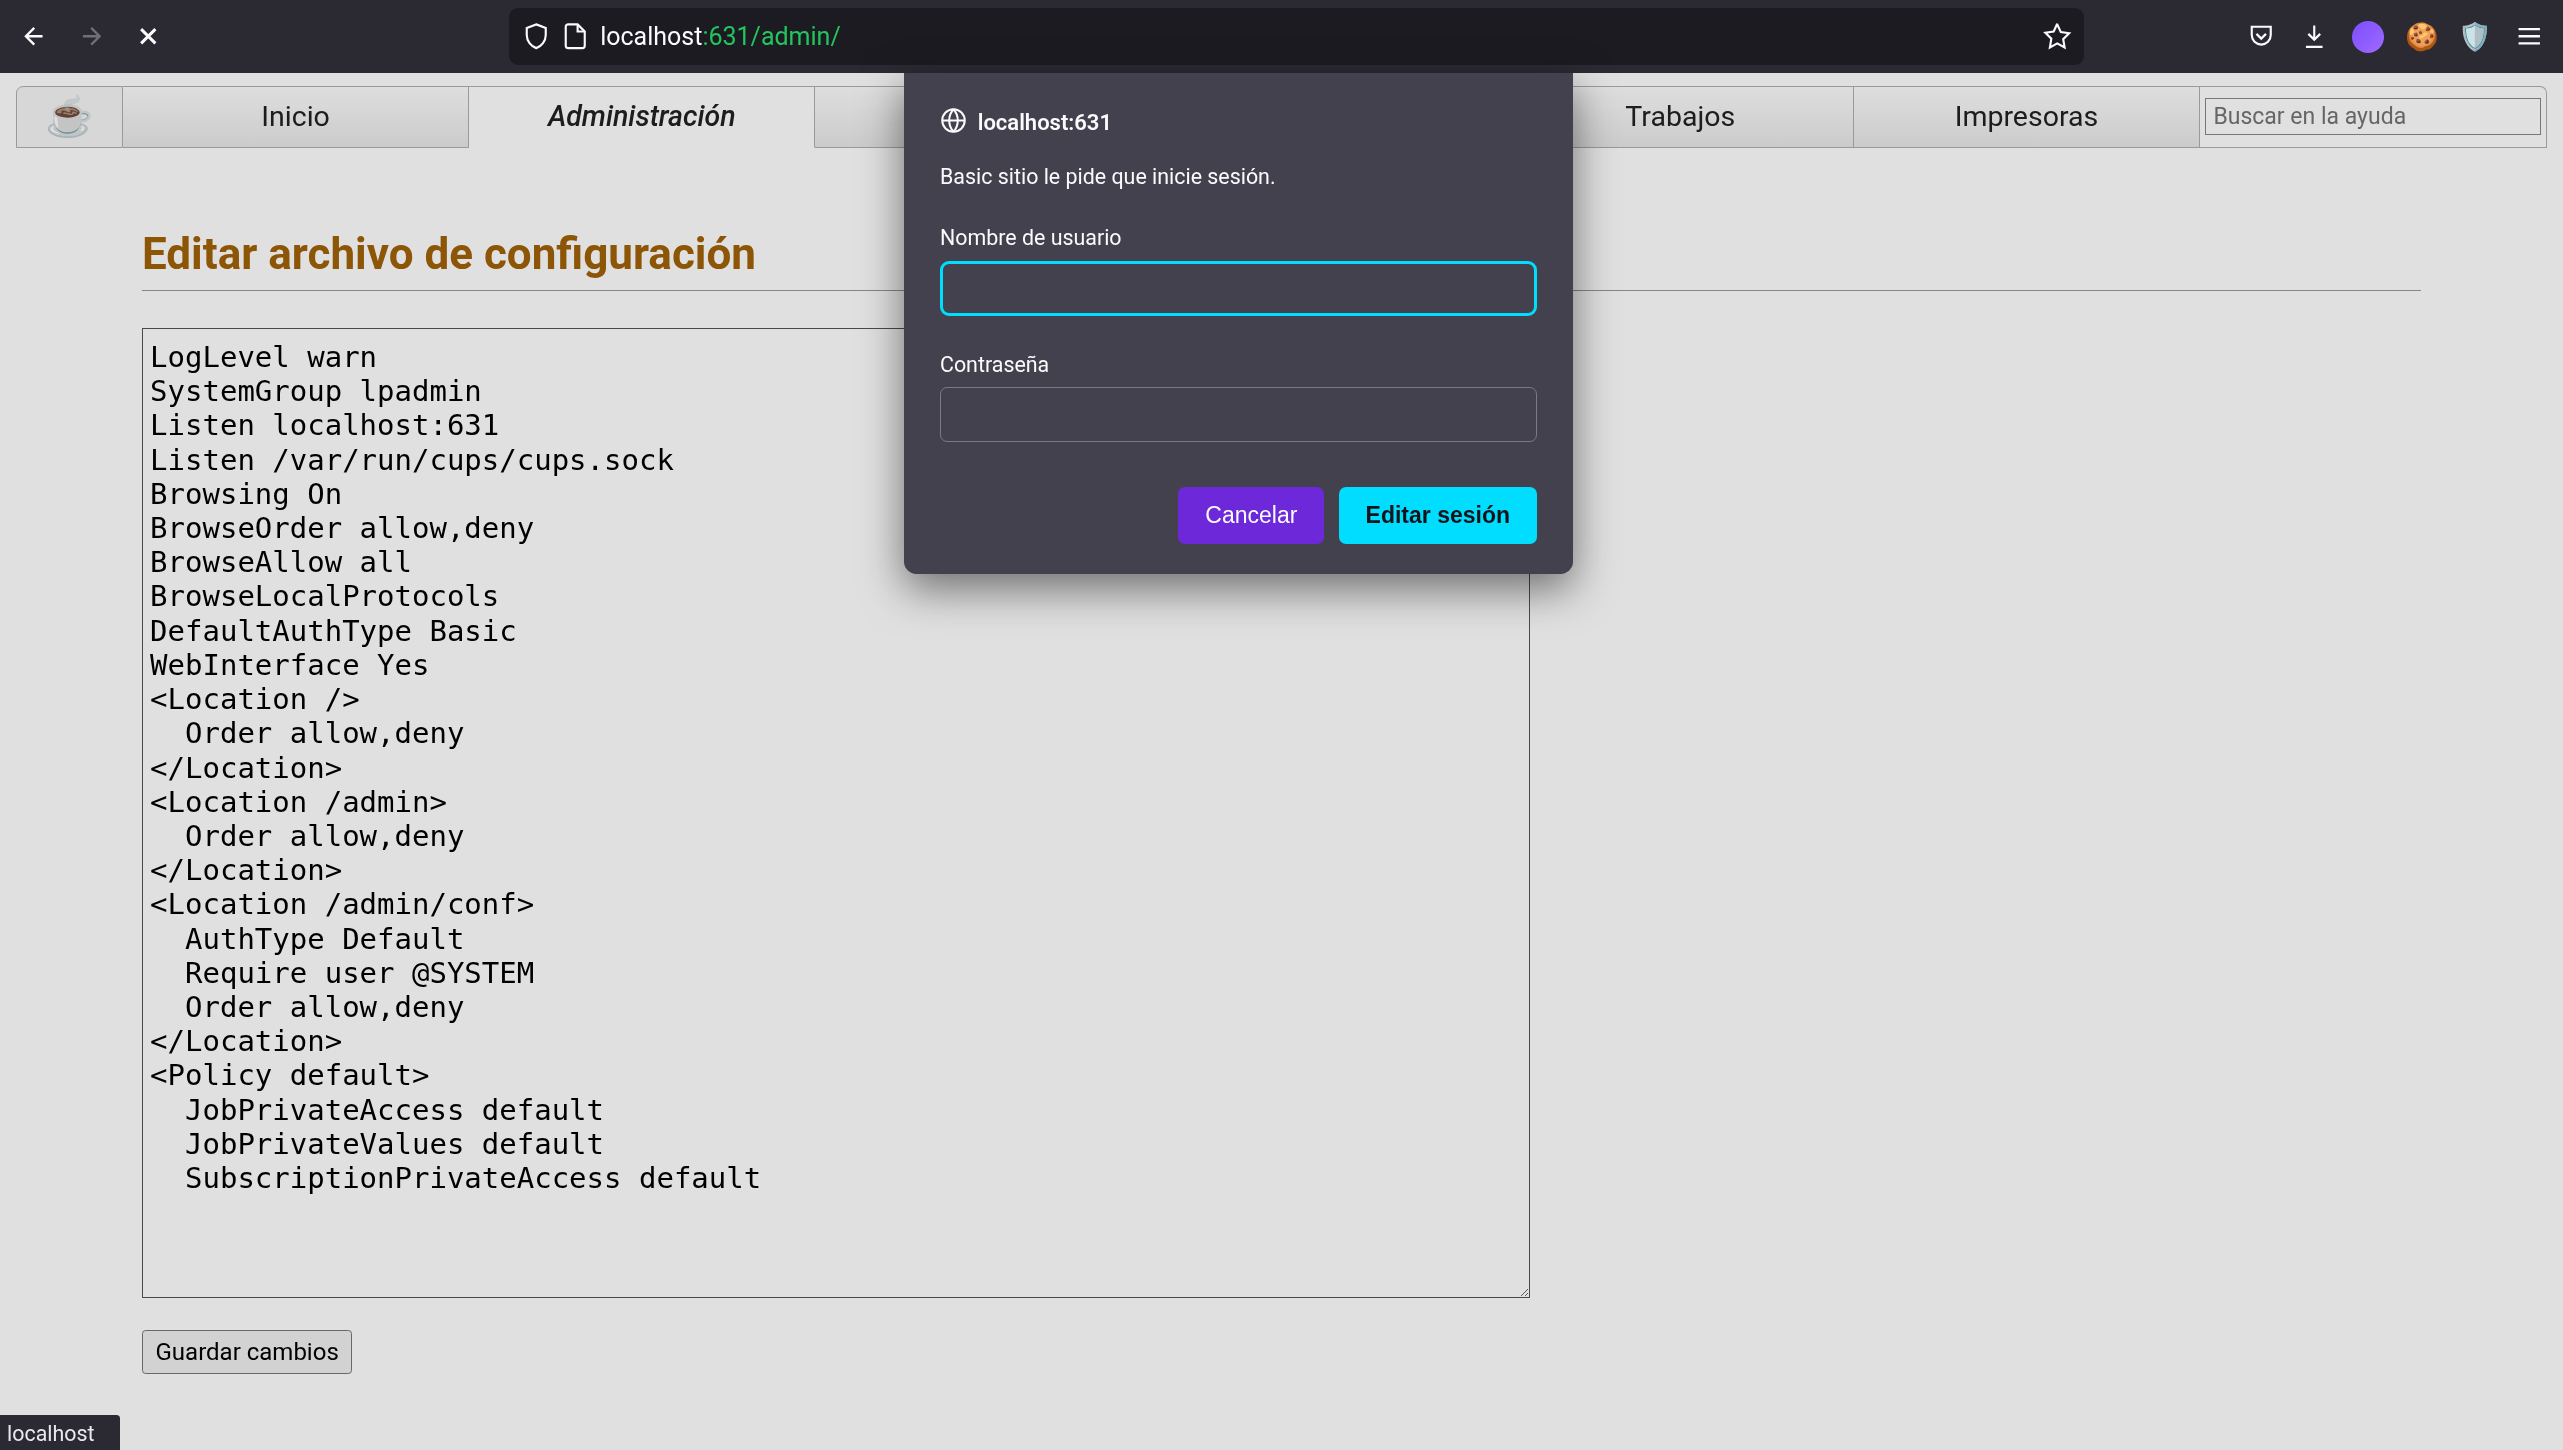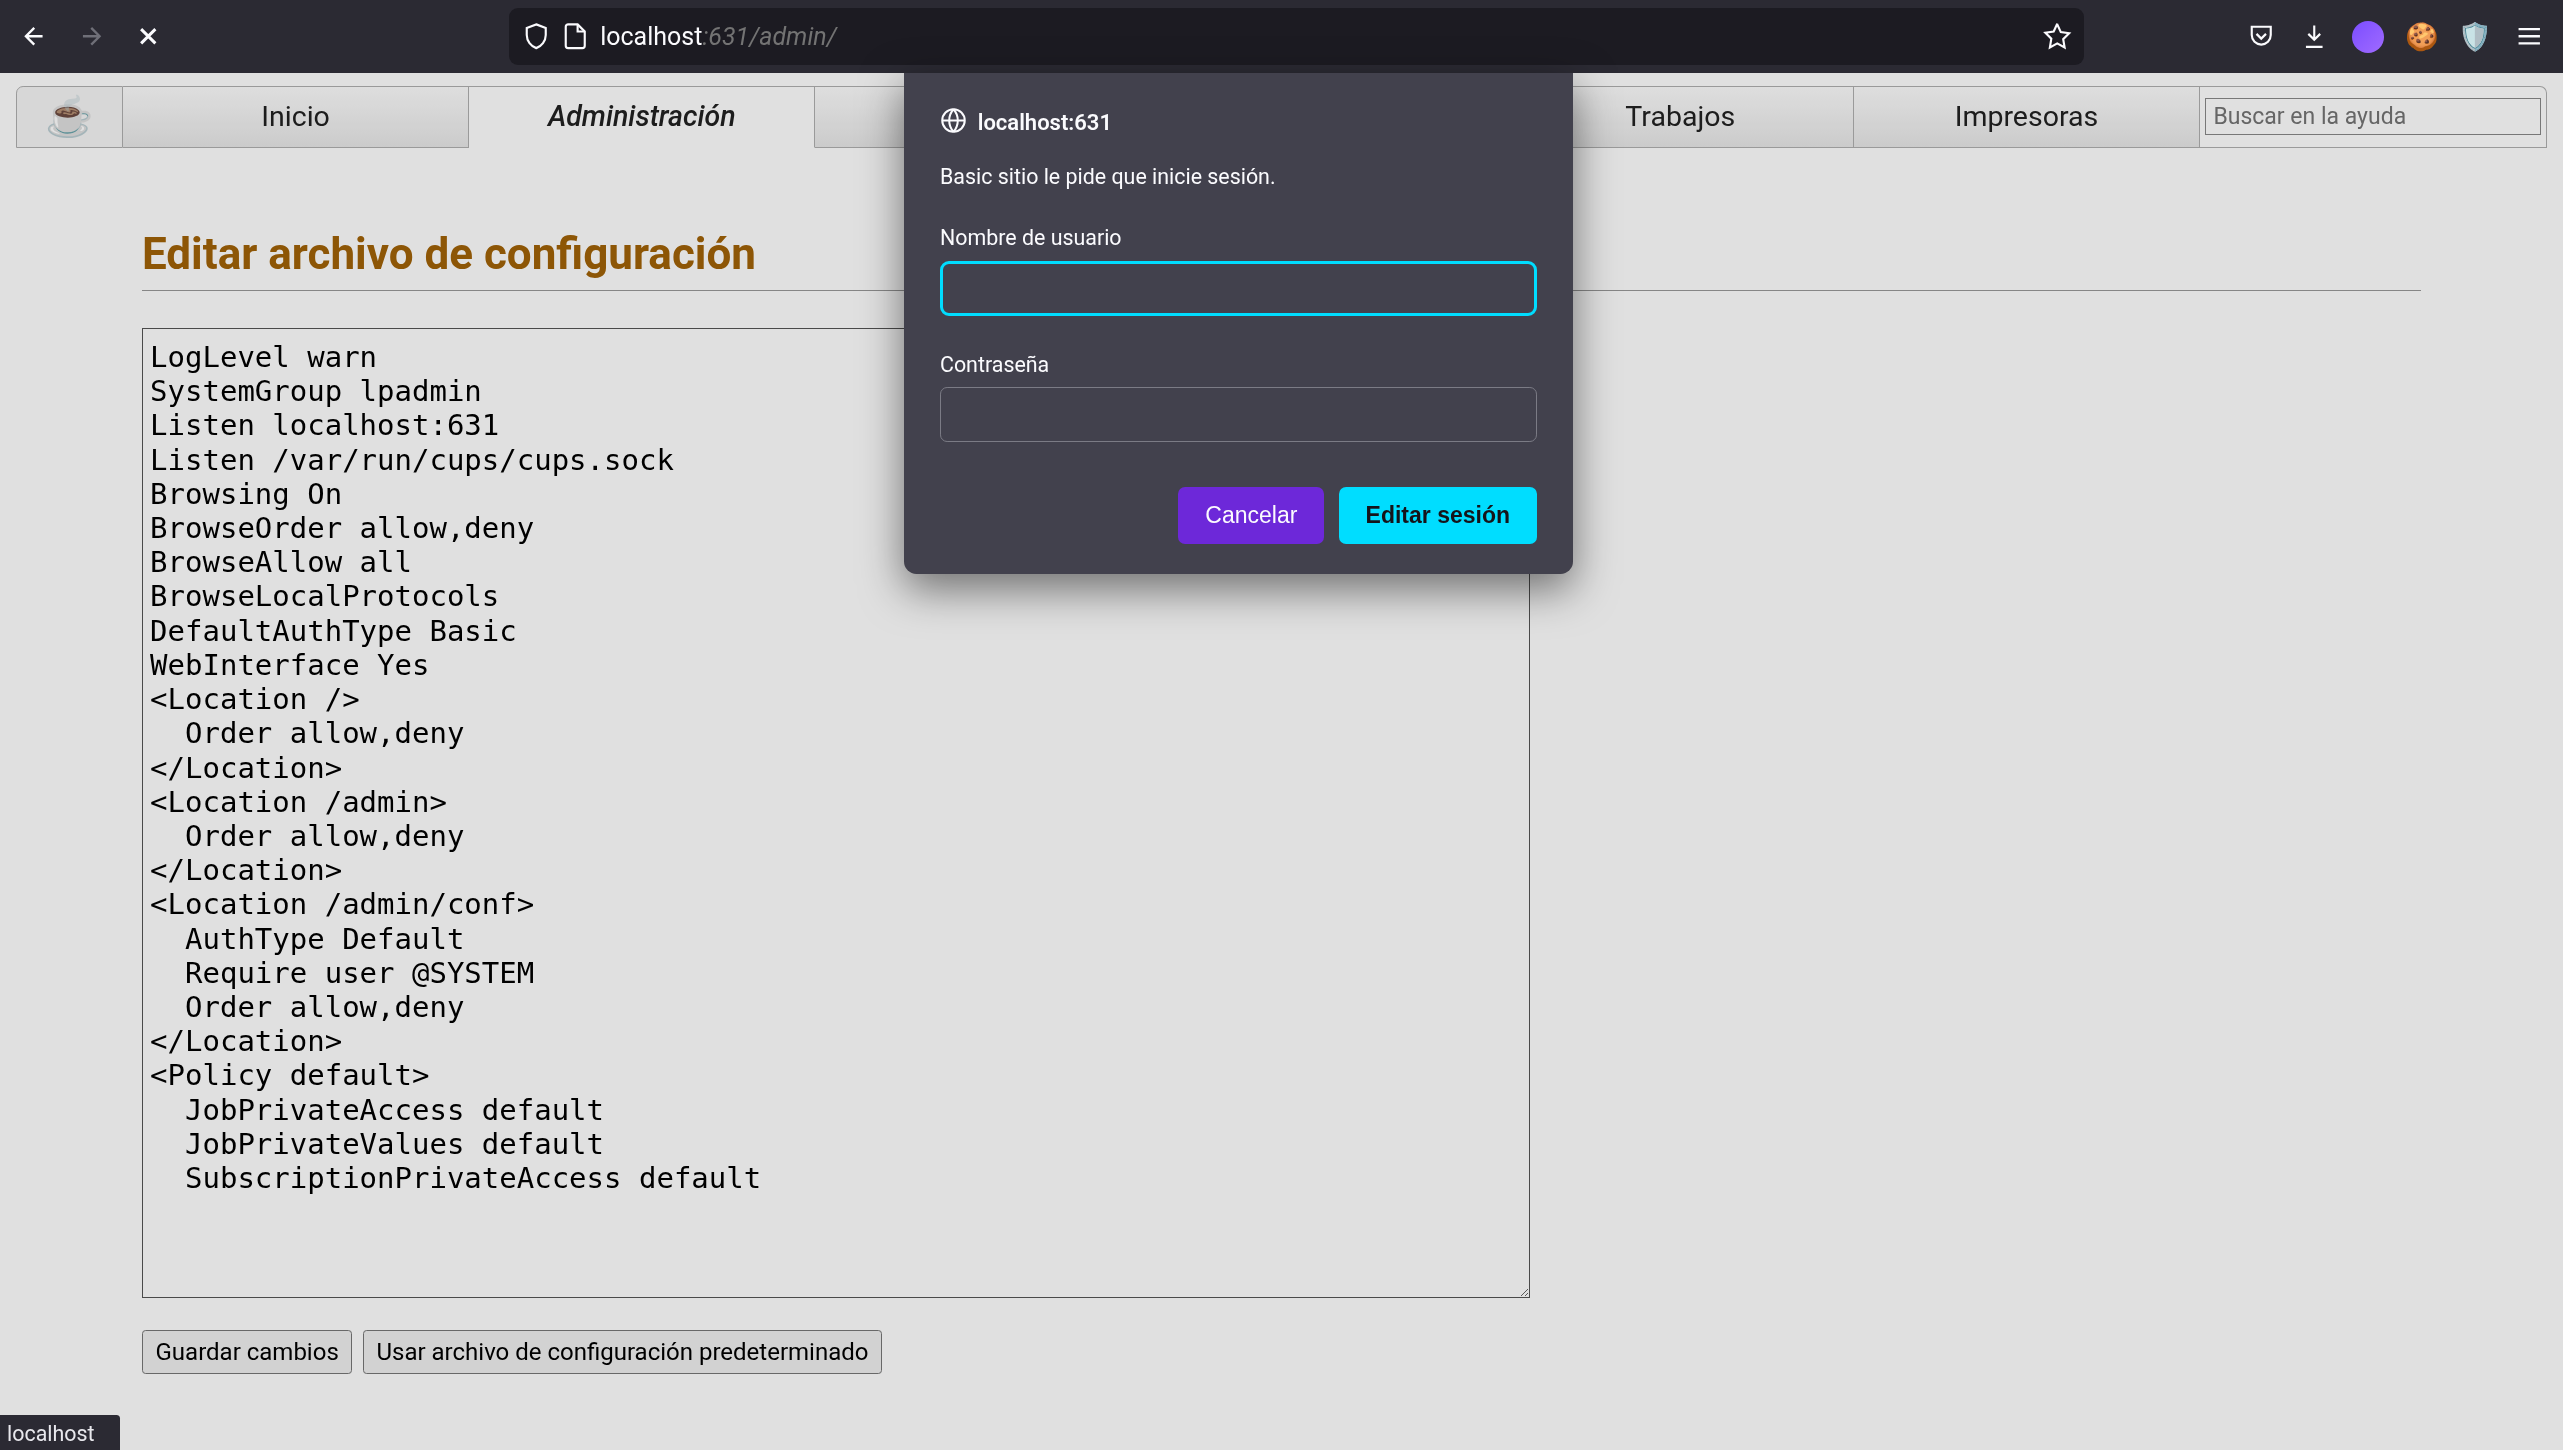--- a/index.html
+++ b/index.html
@@ -47,21 +47,21 @@
     .address-icon {
       width: 28.5px; height: 28.5px;
       display: flex; align-items: center; justify-content: center;
       color: #fbfbfe;
     }
     .url-text {
       color: #fbfbfe;
       font-size: 25px;
       flex: 1;
     }
-    .url-text .dim { color: #737373; font-style: italic; }
+    .url-text .dim { color: #22c55e; }
     .address-right-icon { color: #fbfbfe; margin-left: auto; }
     .toolbar-right {
       display: flex;
       align-items: center;
       gap: 3.6px;
       margin-left: auto;
     }
     .toolbar-icon {
       width: 50px; height: 50px;
       display: flex; align-items: center; justify-content: center;
@@ -378,21 +378,20 @@
   AuthType Default
   Require user @SYSTEM
   Order allow,deny
 &lt;/Location&gt;
 &lt;Policy default&gt;
   JobPrivateAccess default
   JobPrivateValues default
   SubscriptionPrivateAccess default</textarea>
     <div class="cups-buttons">
       <button class="cups-btn">Guardar cambios</button>
-      <button class="cups-btn">Usar archivo de configuración predeterminado</button>
     </div>
   </div>
 
   <div class="overlay-dim"></div>
 
   <div class="auth-modal">
     <div class="auth-header">
       <span>
         <svg viewBox="0 0 24 24" fill="none" stroke="currentColor" stroke-width="1.8">
             <circle cx="12" cy="12" r="10"></circle>

